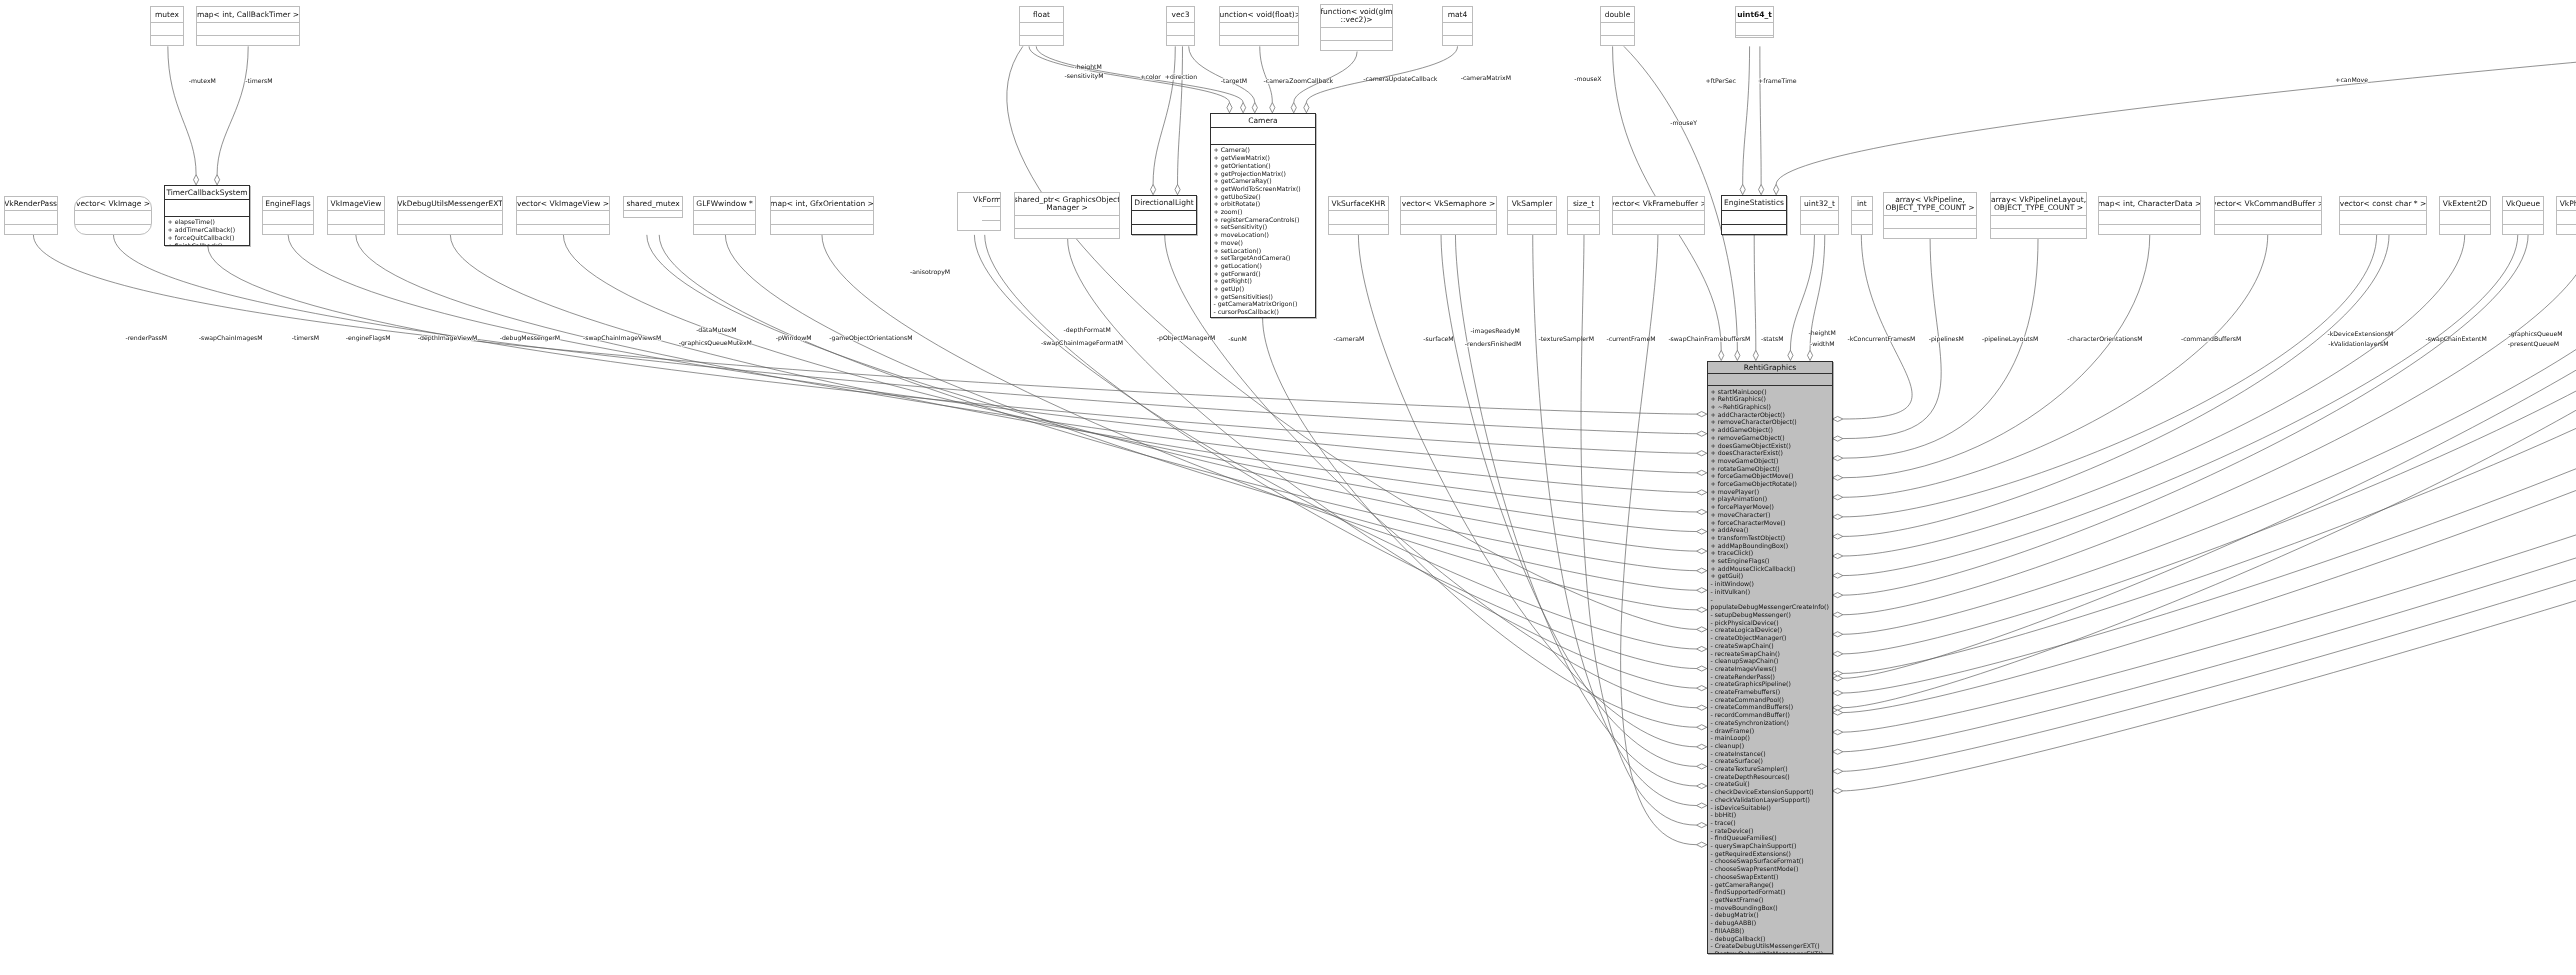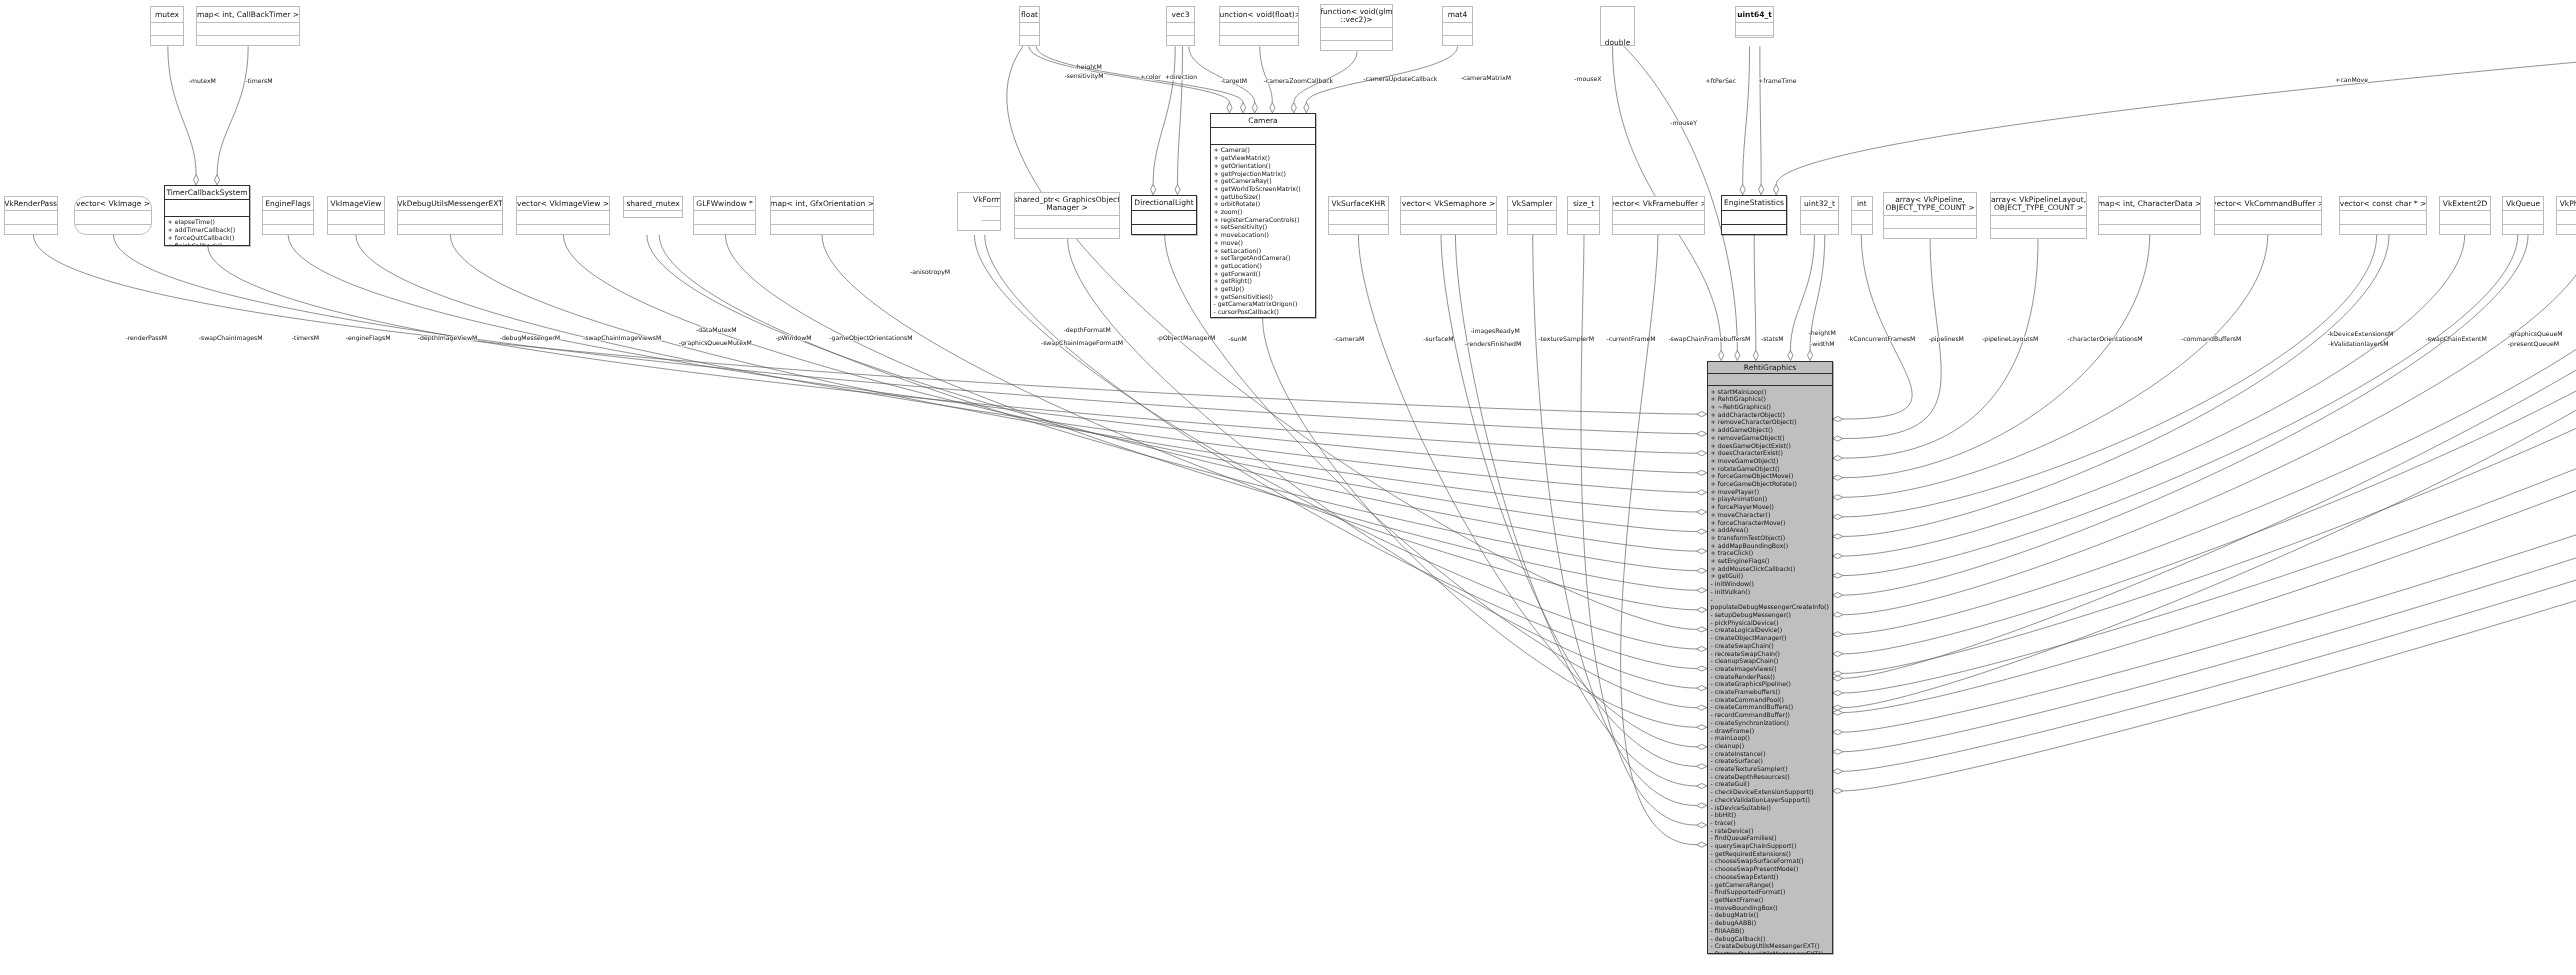--- a/index.html
+++ b/index.html
@@ -311,21 +311,21 @@
       <div class="uml-box plain" style="left: 150px; top: 6.2px; width: 34px; height: 40px;">
         <div class="uml-title" style="height: 14.4px;">mutex</div>
         <div class="uml-attrs" style="height: 12.4px;"></div>
         <div class="uml-methods"></div>
       </div>
       <div class="uml-box plain" style="left: 196px; top: 6.2px; width: 104px; height: 40px;">
         <div class="uml-title" style="height: 14.4px;">map&lt; int, CallBackTimer &gt;</div>
         <div class="uml-attrs" style="height: 12.4px;"></div>
         <div class="uml-methods"></div>
       </div>
-      <div class="uml-box plain" style="left: 1019px; top: 6.2px; width: 21px; height: 40px;">
+      <div class="uml-box plain" style="left: 1019px; top: 6.2px; width: 45px; height: 40px;">
         <div class="uml-title" style="height: 14.4px;">float</div>
         <div class="uml-attrs" style="height: 12.4px;"></div>
         <div class="uml-methods"></div>
       </div>
       <div class="uml-box plain" style="left: 1166px; top: 6.2px; width: 29px; height: 40px;">
         <div class="uml-title" style="height: 14.4px;">vec3</div>
         <div class="uml-attrs" style="height: 12.4px;"></div>
         <div class="uml-methods"></div>
       </div>
       <div class="uml-box plain" style="left: 1219px; top: 6.2px; width: 80px; height: 40px;">
@@ -338,21 +338,21 @@
 ::vec2)&gt;</div>
         <div class="uml-attrs" style="height: 12.4px;"></div>
         <div class="uml-methods"></div>
       </div>
       <div class="uml-box plain" style="left: 1442px; top: 6.2px; width: 31px; height: 40px;">
         <div class="uml-title" style="height: 14.4px;">mat4</div>
         <div class="uml-attrs" style="height: 12.4px;"></div>
         <div class="uml-methods"></div>
       </div>
       <div class="uml-box plain" style="left: 1600px; top: 6.2px; width: 35px; height: 40px;">
-        <div class="uml-title" style="height: 14.4px; margin-top: 28px;">double</div>
+        <div class="uml-title" style="height: 14.4px;">double</div>
         <div class="uml-attrs" style="height: 12.4px;"></div>
         <div class="uml-methods"></div>
       </div>
       <div class="uml-box plain" style="left: 1735px; top: 6.2px; width: 39px; height: 32px; font-weight: bold;">
         <div class="uml-title" style="height: 14.4px;">uint64_t</div>
         <div class="uml-attrs" style="height: 12.4px;"></div>
         <div class="uml-methods"></div>
       </div>
       <div class="uml-box plain" style="left: 3.6px; top: 196px; width: 54px; height: 39px;">
         <div class="uml-title" style="height: 13.4px;">VkRenderPass</div>

